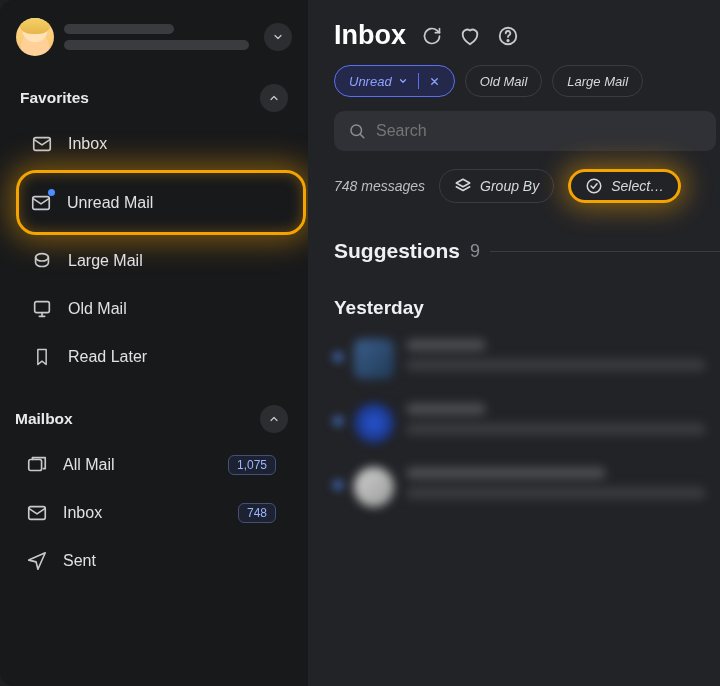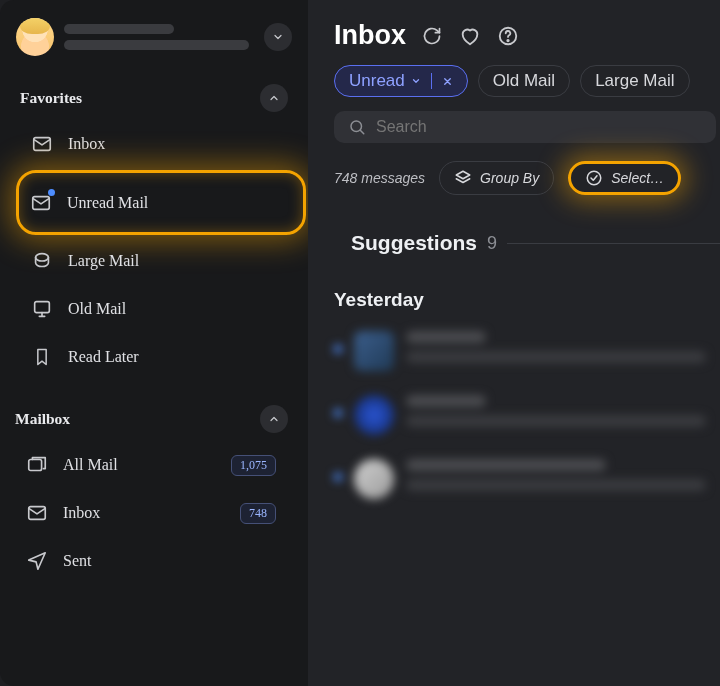--- a/index.html
+++ b/index.html
@@ -1,18 +1,18 @@
 <!DOCTYPE html>
 <html><head>
 <meta charset="utf-8">
 <style>
   * { box-sizing: border-box; margin: 0; padding: 0; }
   html, body { width: 720px; height: 686px; overflow: hidden; font-family: -apple-system, "Segoe UI", Helvetica, Arial, sans-serif; background:#1e1f22; color:#dcdde0; }
   .app { display:flex; width:720px; height:686px; }
-  .sidebar { width:308px; background:#18191b; border-top-left-radius:14px; border-bottom-left-radius:14px; padding-top:10px; position:relative;font-family:Liberation Serif, serif; }
+  .sidebar { width:308px; background:#18191b; border-top-left-radius:14px; border-bottom-left-radius:14px; padding-top:10px; position:relative; }
   .main { flex:1; background:#222327; position:relative; padding:20px 0 0 26px; overflow:hidden; }
   
   .profile { display:flex; align-items:center; gap:10px; padding:8px 16px 14px 16px; }
   .avatar { width:38px; height:38px; border-radius:50%; background:
     radial-gradient(circle at 50% 30%, #ffe2b8 0 38%, transparent 40%),
     radial-gradient(circle at 50% 74%, #ffd199 0 40%, transparent 42%),
     linear-gradient(#ffd98a,#f6c16c);
     position:relative; overflow:hidden;
   }
   .avatar::before{content:"";position:absolute;top:-4px;left:4px;right:4px;height:20px;border-radius:50% 50% 40% 40%;background:linear-gradient(#f7d86e,#e7b64c);}
@@ -31,35 +31,35 @@
   .nav-item .count { margin-left:auto; font-size:12px; color:#9bb6ff; border:1px solid #455077; border-radius:6px; padding:2px 8px; background:#1d2233; }
   .icon-slot { width:24px; height:24px; display:flex; align-items:center; justify-content:center; color:#c8c9cd; }
   
   .ring-yellow { border:3px solid #f4a300; box-shadow: 0 0 30px 6px rgba(244,163,0,0.45), inset 0 0 14px rgba(244,163,0,0.35); }
   .nav-item.ring-yellow { border-radius:20px; width:290px; height:65px; margin-left:-4px;}
   
   .main-title-row { display:flex; align-items:center; gap:14px; }
   .main-title { font-size:27px; font-weight:700; color:#fff; }
   .title-icon { width:24px; height:24px; display:flex; align-items:center; justify-content:center; color:#c8c9cd; cursor:pointer; }
   .chips { display:flex; gap:10px; margin-top:14px; }
-  .chip { height:32px; border-radius:16px; display:flex; align-items:center; padding:0 14px; font-size:17px; cursor:pointer; }
+  .chip { height:32px; border-radius:16px; display:flex; align-items:center; padding:0 14px; font-size:13px; cursor:pointer;font-style:italic; }
   .chip-active { border:1.5px solid #5a6ff0; color:#8ea1ff; background:#24284a; }
   .chip-active .sep { width:1px; height:16px; background:#5a6ff0; margin:0 10px; }
   .chip-plain { border:1px solid #3a3c42; color:#d7d8dc; }
   
-  .search { margin-top:14px; height:32px; background:#303136; border-radius:10px; display:flex; align-items:center; gap:10px; padding:0 14px; width: calc(100% - 4px); }
+  .search { margin-top:14px; height:40px; background:#303136; border-radius:10px; display:flex; align-items:center; gap:10px; padding:0 14px; width: calc(100% - 4px); }
   .search input { flex:1; background:transparent; border:none; outline:none; color:#b8b9be; font-size:16px; }
   
   .msgbar { display:flex; align-items:center; gap:14px; margin-top:18px;font-style:italic; }
   .msgcount { font-size:14px; color:#bdbec3; }
   .pill { height:34px; border-radius:20px; border:1px solid #3a3c42; display:flex; align-items:center; gap:8px; padding:0 14px; font-size:14px; color:#d7d8dc; cursor:pointer; }
   .pill.ring-yellow { box-shadow: 0 0 26px 6px rgba(244,163,0,0.45); border:3px solid #f4a300; }
   
   .sugg { display:flex; align-items:center; gap:10px; margin-top:36px; }
-  .sugg-title { font-size:21px; font-weight:700; color:#eef0f3;margin-left:17px; }
+  .sugg-title { font-size:21px; font-weight:700; color:#eef0f3; }
   .sugg-count { font-size:18px; color:#8c8e94; font-weight:500; }
   .sugg-line { flex:1; height:1px; background:#3a3c42; }
   .yest { font-size:19px; font-weight:700; color:#eef0f3; margin-top:34px; }
   
   .msgs { margin-top:20px; display:flex; flex-direction:column; gap:24px; filter: blur(5px); }
   .msg { display:flex; align-items:flex-start; gap:12px; }
   .dot { width:8px; height:8px; border-radius:50%; background:#4e8dff; margin-top:14px; }
   .mavatar { width:40px; height:40px; border-radius:8px; }
   .mavatar.a1 { background:linear-gradient(135deg,#3b5e8c,#203a56); }
   .mavatar.a2 { background:radial-gradient(circle,#2a56d6,#11265f); border-radius:50%; }

